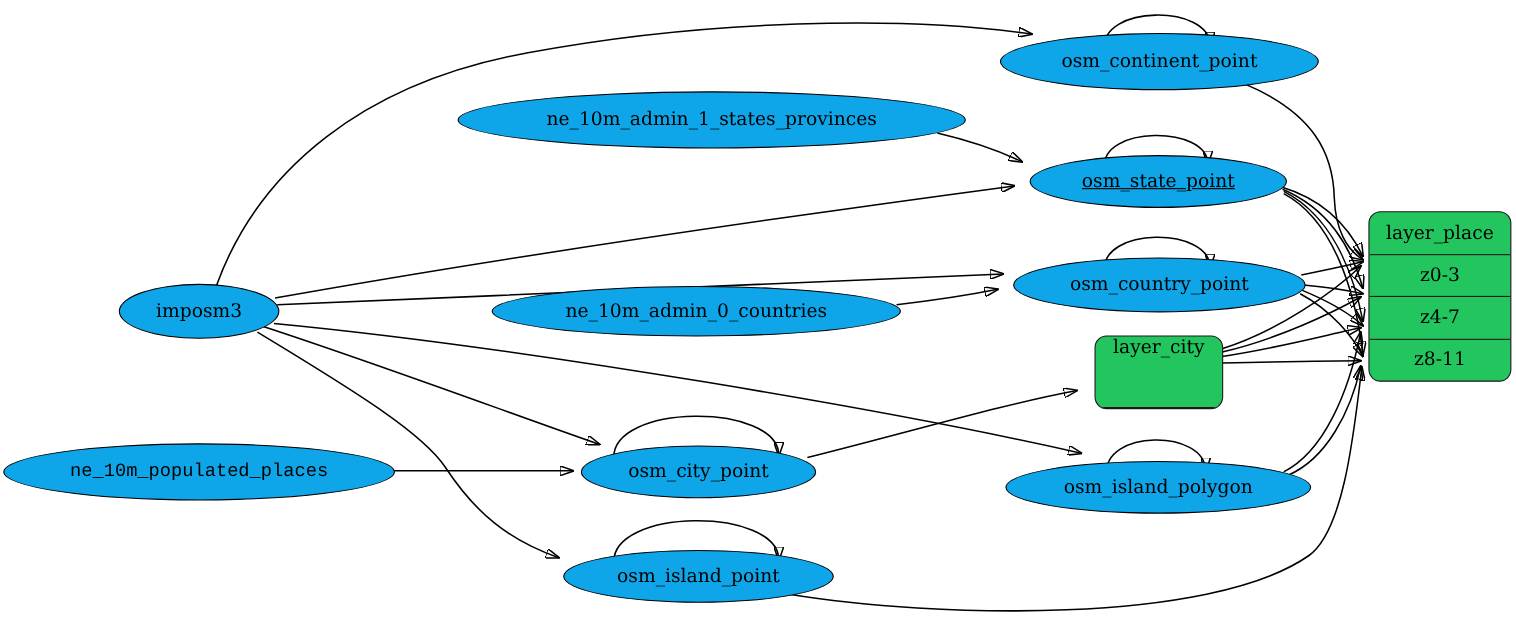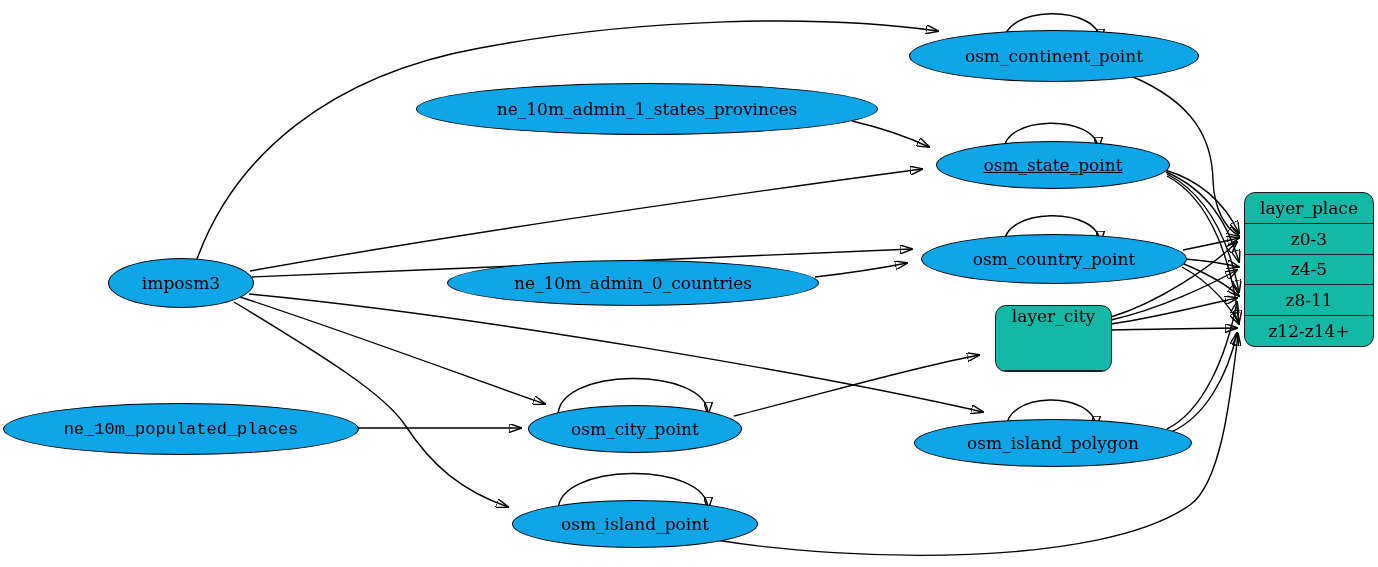--- a/index.html
+++ b/index.html
@@ -16,21 +16,21 @@
   .node-ellipse{
     position:absolute;
     background:#0ea5e9;
     border:1.4px solid #000;
     border-radius:50%;
     display:flex;align-items:center;justify-content:center;
     font-size:17px;line-height:1;white-space:nowrap;
   }
   .record{
     position:absolute;
-    background:#14b8a6;
+    background:#22c55e;
     border:1.8px solid #1a1a1a;
     border-radius:11px;
     overflow:hidden;
     display:flex;flex-direction:column;
     font-size:17px;
   }
   .record .rec-title,.record .rec-row{
     flex:1 1 0;
     display:flex;align-items:center;justify-content:center;
     white-space:nowrap;
@@ -124,23 +124,22 @@
     <span>osm_island_polygon</span>
   </div>
 
   <div class="node-ellipse" style="left:512px;top:500px;width:244px;height:46px;">
     <span>osm_island_point</span>
   </div>
 
   <div class="record" style="left:1244px;top:192px;width:128px;height:153px;">
     <div class="rec-title">layer_place</div>
     <div class="rec-row">z0-3</div>
-    <div class="rec-row">z4-5</div>
+    <div class="rec-row">z4-7</div>
     <div class="rec-row">z8-11</div>
-    <div class="rec-row">z12-z14+</div>
   </div>
 
   <div class="record" style="left:995px;top:305px;width:115px;height:65px;gap:44px;">
     <div class="rec-title">layer_city</div>
     <div class="rec-row">z2-z14+</div>
   </div>
 
 </div>
 
 </body></html>

